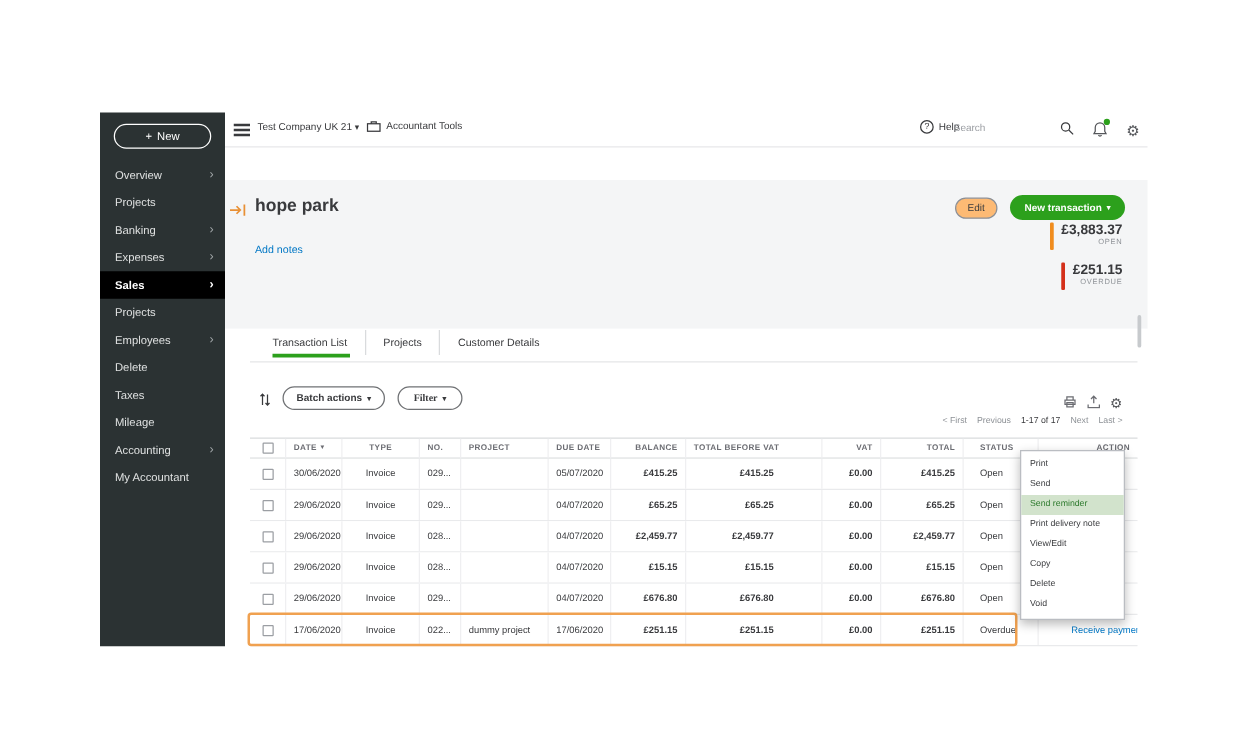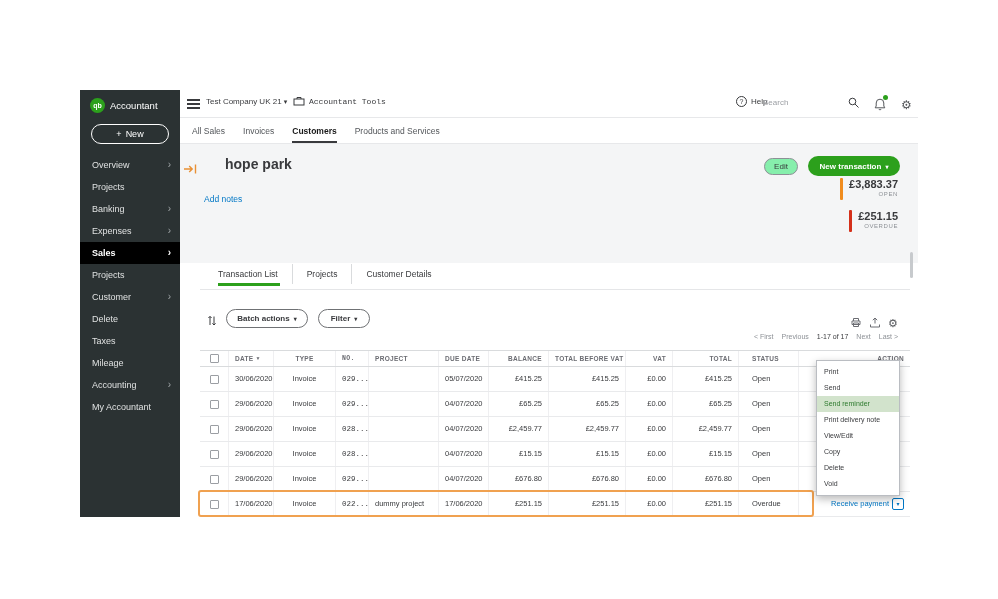--- a/index.html
+++ b/index.html
@@ -17,41 +17,41 @@
   .nav-item .chev { position:absolute; right:9px; top:0; color:#9fa4a6; font-size:10px; }
   .nav-item.active { background:#000000; color:#ffffff; font-weight:bold; }
   .nav-item.active .chev { color:#ffffff; }
 
   
   .topbar { position:absolute; left:100px; top:0; width:738px; height:28px; background:#fff; border-bottom:1px solid #e7e8ea; }
   .hamburger { position:absolute; left:7px; top:9px; width:13px; cursor:pointer; }
   .hamburger div { height:2px; background:#393a3d; margin-bottom:2px; }
   .company-select { position:absolute; left:26px; top:7px; font-size:8px; color:#393a3d; cursor:pointer; }
   .company-select .caret { font-size:7px; color:#393a3d; }
-  .acct-tools { position:absolute; left:113px; top:6px; display:flex; align-items:center; gap:4px; font-size:8px; color:#393a3d; cursor:pointer;font-family:Liberation Mono, monospace; }
+  .acct-tools { position:absolute; left:113px; top:6px; display:flex; gap:4px; font-size:8px; color:#393a3d; cursor:pointer; }
   .help-group { position:absolute; left:556px; top:6px; display:flex; align-items:center; gap:4px; font-size:8px; color:#393a3d; cursor:pointer; }
   .help-circle { width:11px; height:11px; border:1px solid #393a3d; border-radius:50%; font-size:7px; display:flex; align-items:center; justify-content:center; }
   .search-box { position:absolute; left:583px; top:8px; font-size:8px; color:#9b9ea3; cursor:text; }
   .icon-btn { position:absolute; top:7px; cursor:pointer; background:none; border:none; }
   .bell-wrap { position:absolute; left:694px; top:7px; cursor:pointer; }
   .bell-dot { position:absolute; right:-2px; top:-2px; width:5px; height:5px; border-radius:50%; background:#2ca01c; }
   .gear-glyph { font-size:12px; color:#55575b; line-height:12px; }
 
   
   .subnav { position:absolute; left:100px; top:28px; width:738px; height:26px; background:#fff; border-bottom:1px solid #e7e8ea; display:flex; align-items:stretch; padding-left:12px; gap:18px; }
   .subnav-tab { font-size:8.5px; color:#53565a; line-height:26px; cursor:pointer; }
   .subnav-tab.active { color:#191919; font-weight:bold; border-bottom:2px solid #393a3d; }
 
   
   .main-band { position:absolute; left:100px; top:54px; width:738px; height:119px; background:#f4f5f6; }
   .card { position:absolute; left:100px; top:173px; width:738px; height:254px; background:#ffffff; }
 
   .collapse-icon { position:absolute; left:103px; top:71px; cursor:pointer; }
-  .customer-name { position:absolute; left:124px; top:66px; font-size:14px; font-weight:bold; color:#393a3d;margin-left:21px; }
-  .edit-btn { position:absolute; left:684px; top:68px; width:34px; height:17px; border:1px solid #8d9096; border-radius:9px; background:#86efac; font-size:8px; color:#393a3d; cursor:pointer; }
+  .customer-name { position:absolute; left:124px; top:66px; font-size:14px; font-weight:bold; color:#393a3d; }
+  .edit-btn { position:absolute; left:684px; top:68px; width:34px; height:17px; border:1px solid #8d9096; border-radius:9px; background:#fdba74; font-size:8px; color:#393a3d; cursor:pointer; }
   .new-trans-btn { position:absolute; left:728px; top:66px; width:92px; height:20px; border:none; border-radius:10px; background:#2ca01c; color:#fff; font-size:8px; font-weight:bold; cursor:pointer; display:flex; align-items:center; justify-content:center; gap:4px; }
   .add-notes { position:absolute; left:124px; top:104px; font-size:8.5px; color:#0077c5; cursor:pointer; }
 
   .balance { position:absolute; right:20px; display:flex; gap:6px; }
   .bal-bar { width:3px; height:22px; border-radius:1px; }
   .bal-text { text-align:right; }
   .bal-amount { font-size:11px; font-weight:bold; color:#393a3d; }
   .bal-label { font-size:6px; letter-spacing:.6px; color:#8d9196; margin-top:1px; }
 
   .tabs-underline { position:absolute; left:120px; top:199px; width:710px; height:1px; background:#e5e6e8; }
@@ -75,24 +75,24 @@
 
   
   .table { position:absolute; left:120px; top:260px; width:710px; }
   .thead, .trow { display:flex; }
   .thead { height:17px; border-top:1px solid #d9dbdd; border-bottom:1px solid #d9dbdd; }
   .thead .cell { line-height:15px; font-size:6.5px; font-weight:bold; color:#6b6c72; letter-spacing:.3px; }
   .trow { height:25px; border-bottom:1px solid #e9eaec; background:#fff; }
   .trow .cell { line-height:24px; font-size:7.5px; color:#393a3d; }
   .cell { padding:0 6px; overflow:hidden; white-space:nowrap; }
   .cell + .cell { border-left:1px solid #efeff1; }
-  .num { text-align:right; }
+  .num { text-align:right;font-weight:bold; }
   .c-check { width:28px; display:flex; align-items:center; justify-content:center; padding:0; }
-  .c-date { width:45px; } .c-type { width:62px;text-align:center; } .c-no { width:33px;font-family:Liberation Mono, monospace; } .c-proj { width:70px; }
-  .c-due { width:50px; } .c-bal { width:60px; } .c-tbv { width:77px; } .c-vat { width:47px; }
+  .c-date { width:45px; } .c-type { width:62px;text-align:center; } .c-no { width:33px; } .c-proj { width:70px; }
+  .c-due { width:50px; } .c-bal { width:60px; } .c-tbv { width:77px; } .c-vat { width:47px;margin-left:32px; }
   .c-total { width:66px; } .c-status { width:60px; padding-left:13px; } .c-action { flex:1; text-align:right; }
   .checkbox { width:9px; height:9px; border:1px solid #9b9ea3; border-radius:1px; background:#fff; cursor:pointer; }
   .sort-tri { font-size:5px; color:#6b6c72; vertical-align:1px; margin-left:2px; }
   .status-overdue { color:#e8772e; }
   .row-highlight { position:absolute; left:-2px; top:140px; width:616px; height:27px; border:2px solid #f0a150; border-radius:3px; pointer-events:none; z-index:5; }
 
   .rp-link { color:#0077c5; font-size:7.5px; cursor:pointer;margin-left:20px; }
   .rp-caret { display:inline-block; width:12px; height:12px; border:1px solid #0077c5; border-radius:2px; color:#0077c5; font-size:6px; line-height:10px; text-align:center; margin-left:3px; vertical-align:middle; background:#fff; cursor:pointer; }
 
   
@@ -102,36 +102,32 @@
 
   .scroll-thumb { position:absolute; left:830px; top:162px; width:3px; height:26px; background:#c7cacd; border-radius:2px; cursor:pointer; }
 </style>
 </head>
 <body>
 
 <div class="canvas">
   <div class="app">
 
     <aside class="sidebar">
-      <div class="brand">
-        <span class="qb-logo">qb</span>
-        <span class="brand-name">Accountant</span>
-      </div>
       <button class="new-btn">
         <span>+</span>
         <span>New</span>
       </button>
       <nav>
         <div class="nav-item"><span>Overview</span><span class="chev">›</span></div>
         <div class="nav-item"><span>Projects</span><span class="chev"></span></div>
         <div class="nav-item"><span>Banking</span><span class="chev">›</span></div>
         <div class="nav-item"><span>Expenses</span><span class="chev">›</span></div>
         <div class="nav-item active"><span>Sales</span><span class="chev">›</span></div>
         <div class="nav-item"><span>Projects</span><span class="chev"></span></div>
-        <div class="nav-item"><span>Customer</span><span class="chev">›</span></div>
+        <div class="nav-item"><span>Employees</span><span class="chev">›</span></div>
         <div class="nav-item"><span>Delete</span><span class="chev"></span></div>
         <div class="nav-item"><span>Taxes</span><span class="chev"></span></div>
         <div class="nav-item"><span>Mileage</span><span class="chev"></span></div>
         <div class="nav-item"><span>Accounting</span><span class="chev">›</span></div>
         <div class="nav-item"><span>My Accountant</span><span class="chev"></span></div>
       </nav>
     </aside>
 
     <header class="topbar">
       <div class="hamburger">
@@ -166,26 +162,20 @@
             <path d="M6 1.2a3.8 3.8 0 0 0-3.8 3.8v3L1.2 9.8h9.6L9.8 8V5A3.8 3.8 0 0 0 6 1.2z" fill="none" stroke="#55575b"></path>
             <path d="M4.8 11a1.3 1.3 0 0 0 2.4 0" fill="none" stroke="#55575b"></path>
           </svg>
         <span class="bell-dot"></span>
       </div>
       <button class="icon-btn" style="left:721px;">
         <span class="gear-glyph">⚙</span>
       </button>
     </header>
 
-    <nav class="subnav">
-      <div class="subnav-tab">All Sales</div>
-      <div class="subnav-tab">Invoices</div>
-      <div class="subnav-tab active">Customers</div>
-      <div class="subnav-tab">Products and Services</div>
-    </nav>
 
     <div class="main-band"></div>
     <div class="card"></div>
 
     <div class="collapse-icon">
       <svg width="14" height="12">
           <path d="M1 6h8M6.2 3 9.2 6l-3 3M12.5 1.5v9" stroke="#e89035" stroke-width="1.4" fill="none"></path>
         </svg>
     </div>
     <div class="customer-name">hope park</div>
@@ -220,21 +210,21 @@
 
     <div class="sort-icon">
       <svg width="10" height="13">
           <path d="M3 11V2.5M1.4 4 3 2.4 4.6 4M7 2.5V11M5.4 9.4 7 11l1.6-1.6" fill="none" stroke="#393a3d"></path>
         </svg>
     </div>
     <button class="pill" style="left:146px; width:82px;">
       <span>Batch actions</span>
       <span class="caret">▾</span>
     </button>
-    <button class="pill" style="left:238px; width:52px;">
+    <button class="pill" style="left:238px; width:52px;font-family:Liberation Serif, serif;">
       <span>Filter</span>
       <span class="caret">▾</span>
     </button>
 
     <div class="table-icons">
       <span><svg width="12" height="11">
             <path d="M3.5 4V1.5h5V4M2 4h8v3.5H2zM3.5 6h5v3.5h-5z" fill="none" stroke="#6b6c72"></path>
           </svg></span>
       <span><svg width="12" height="11">
             <path d="M6 1v5.5M3.8 3.2 6 1l2.2 2.2M1.5 7.5V10h9V7.5" fill="none" stroke="#6b6c72"></path>

